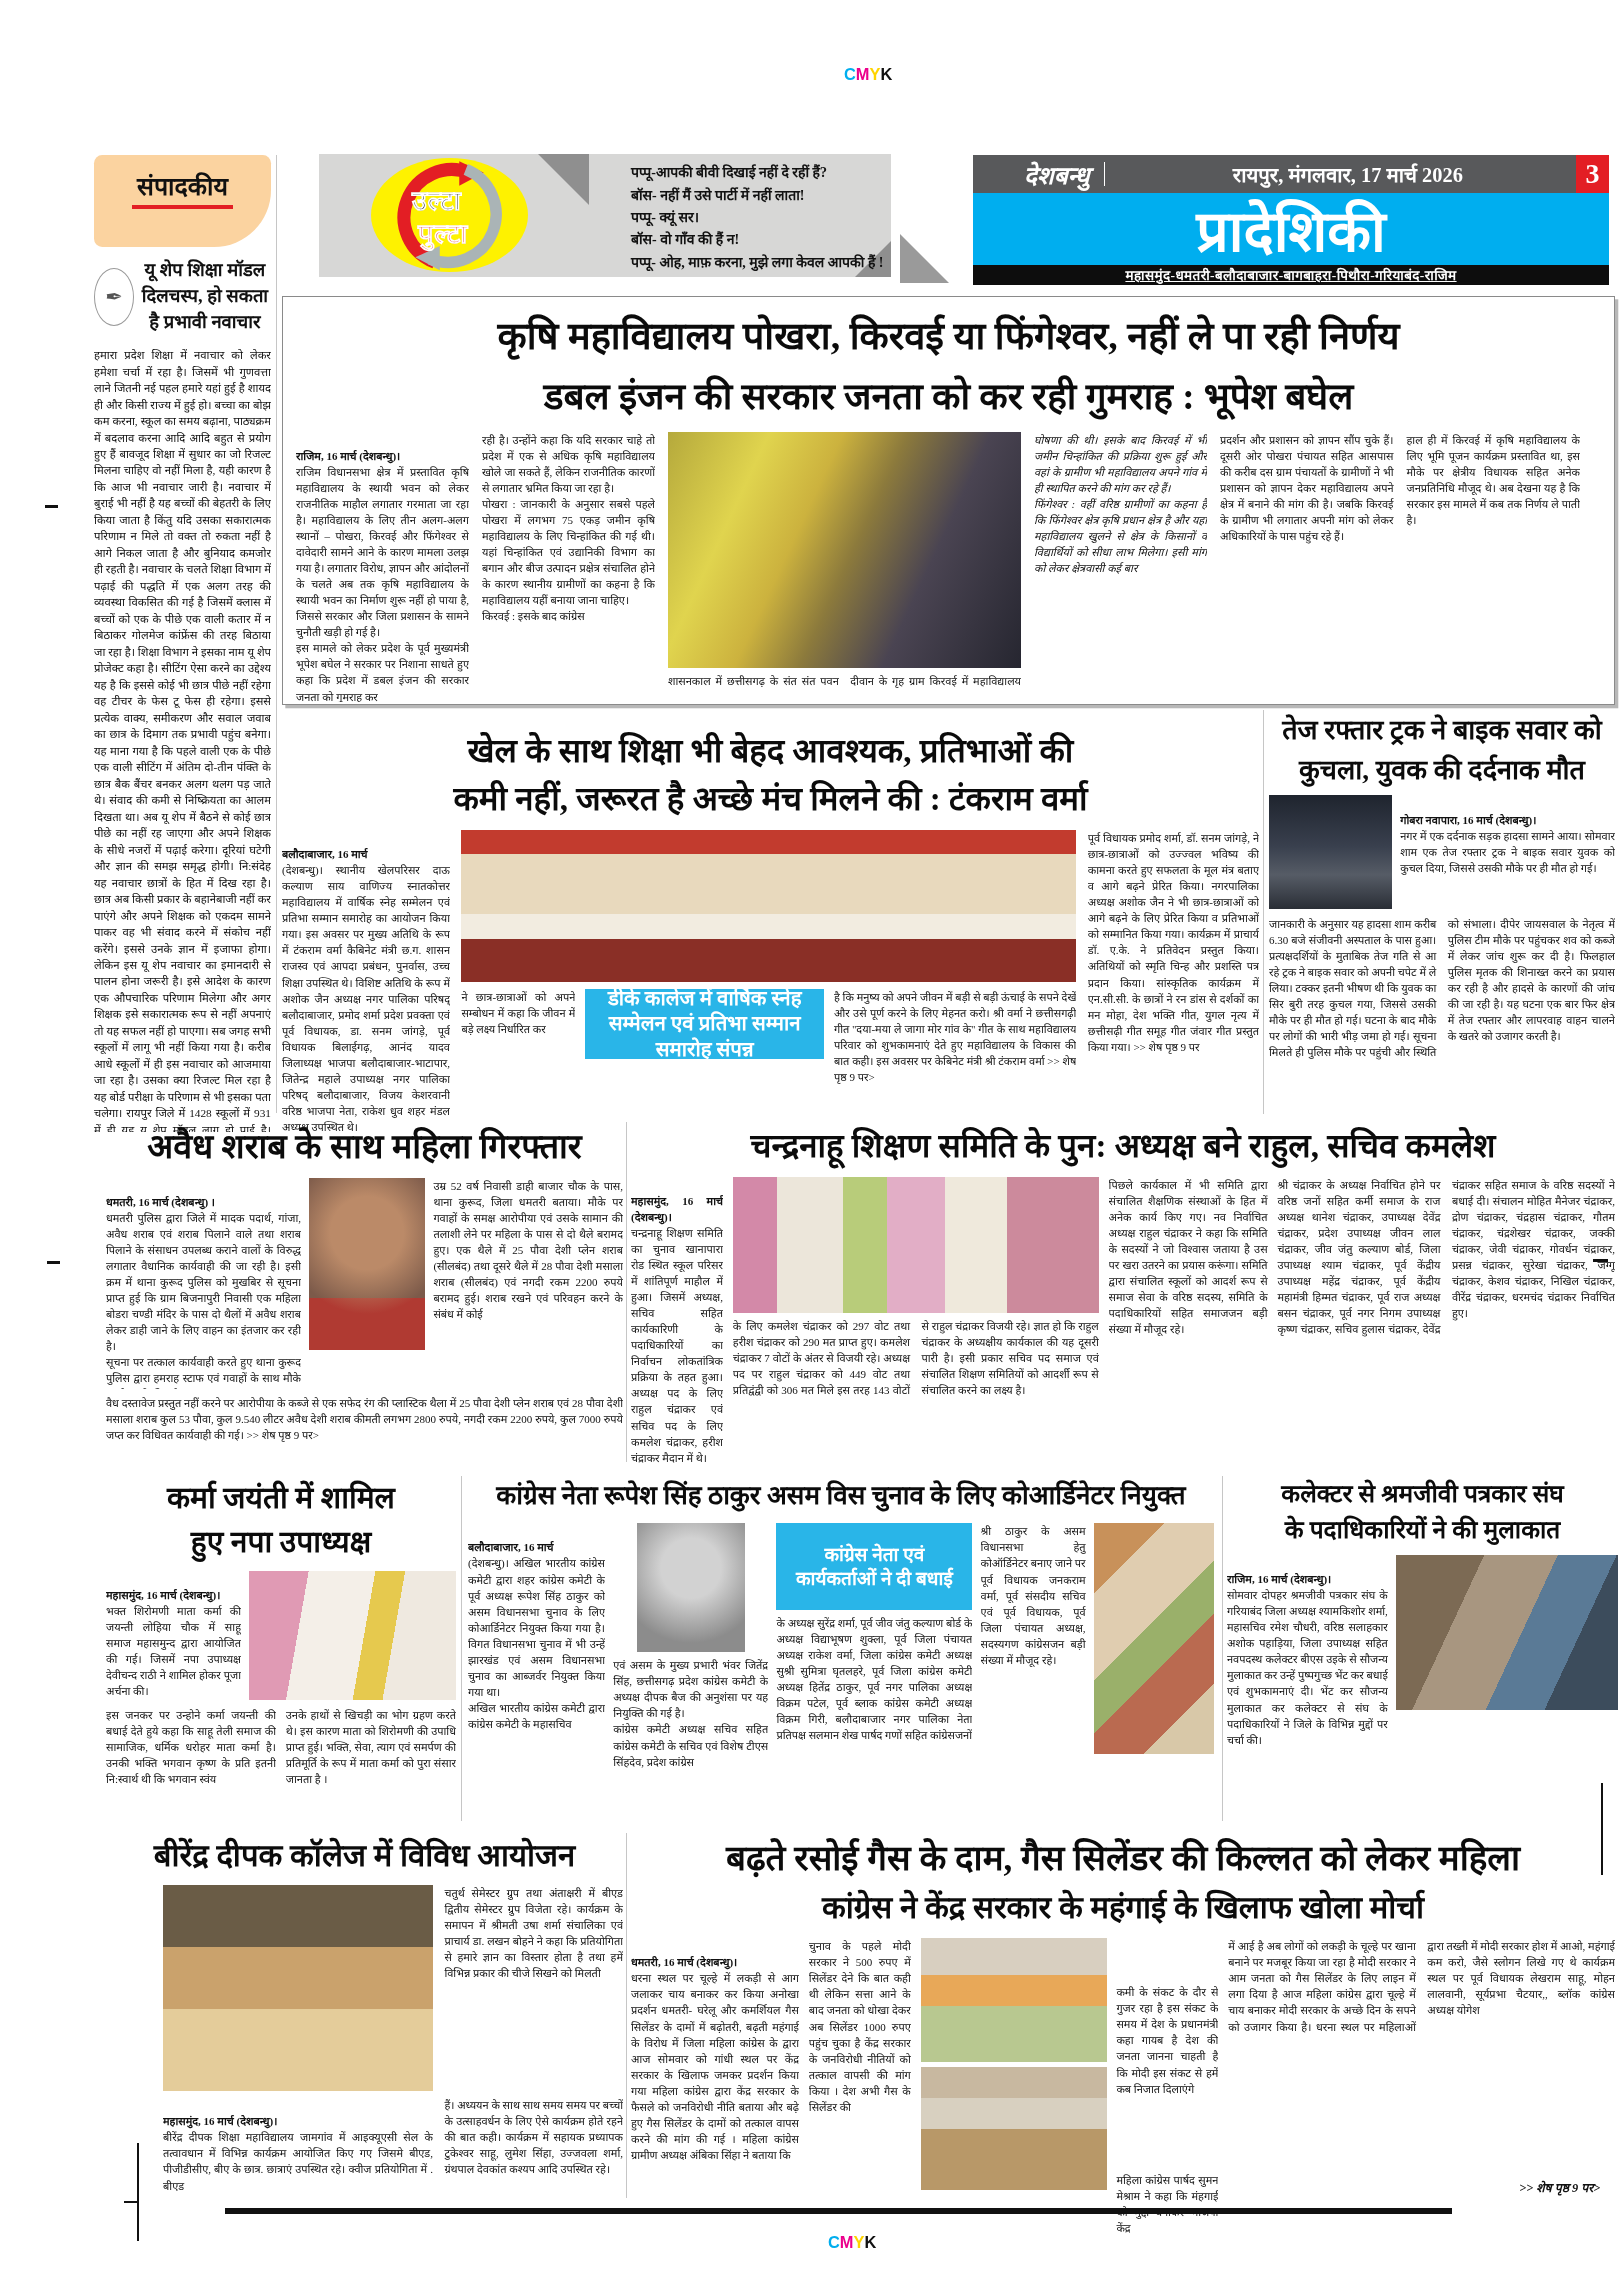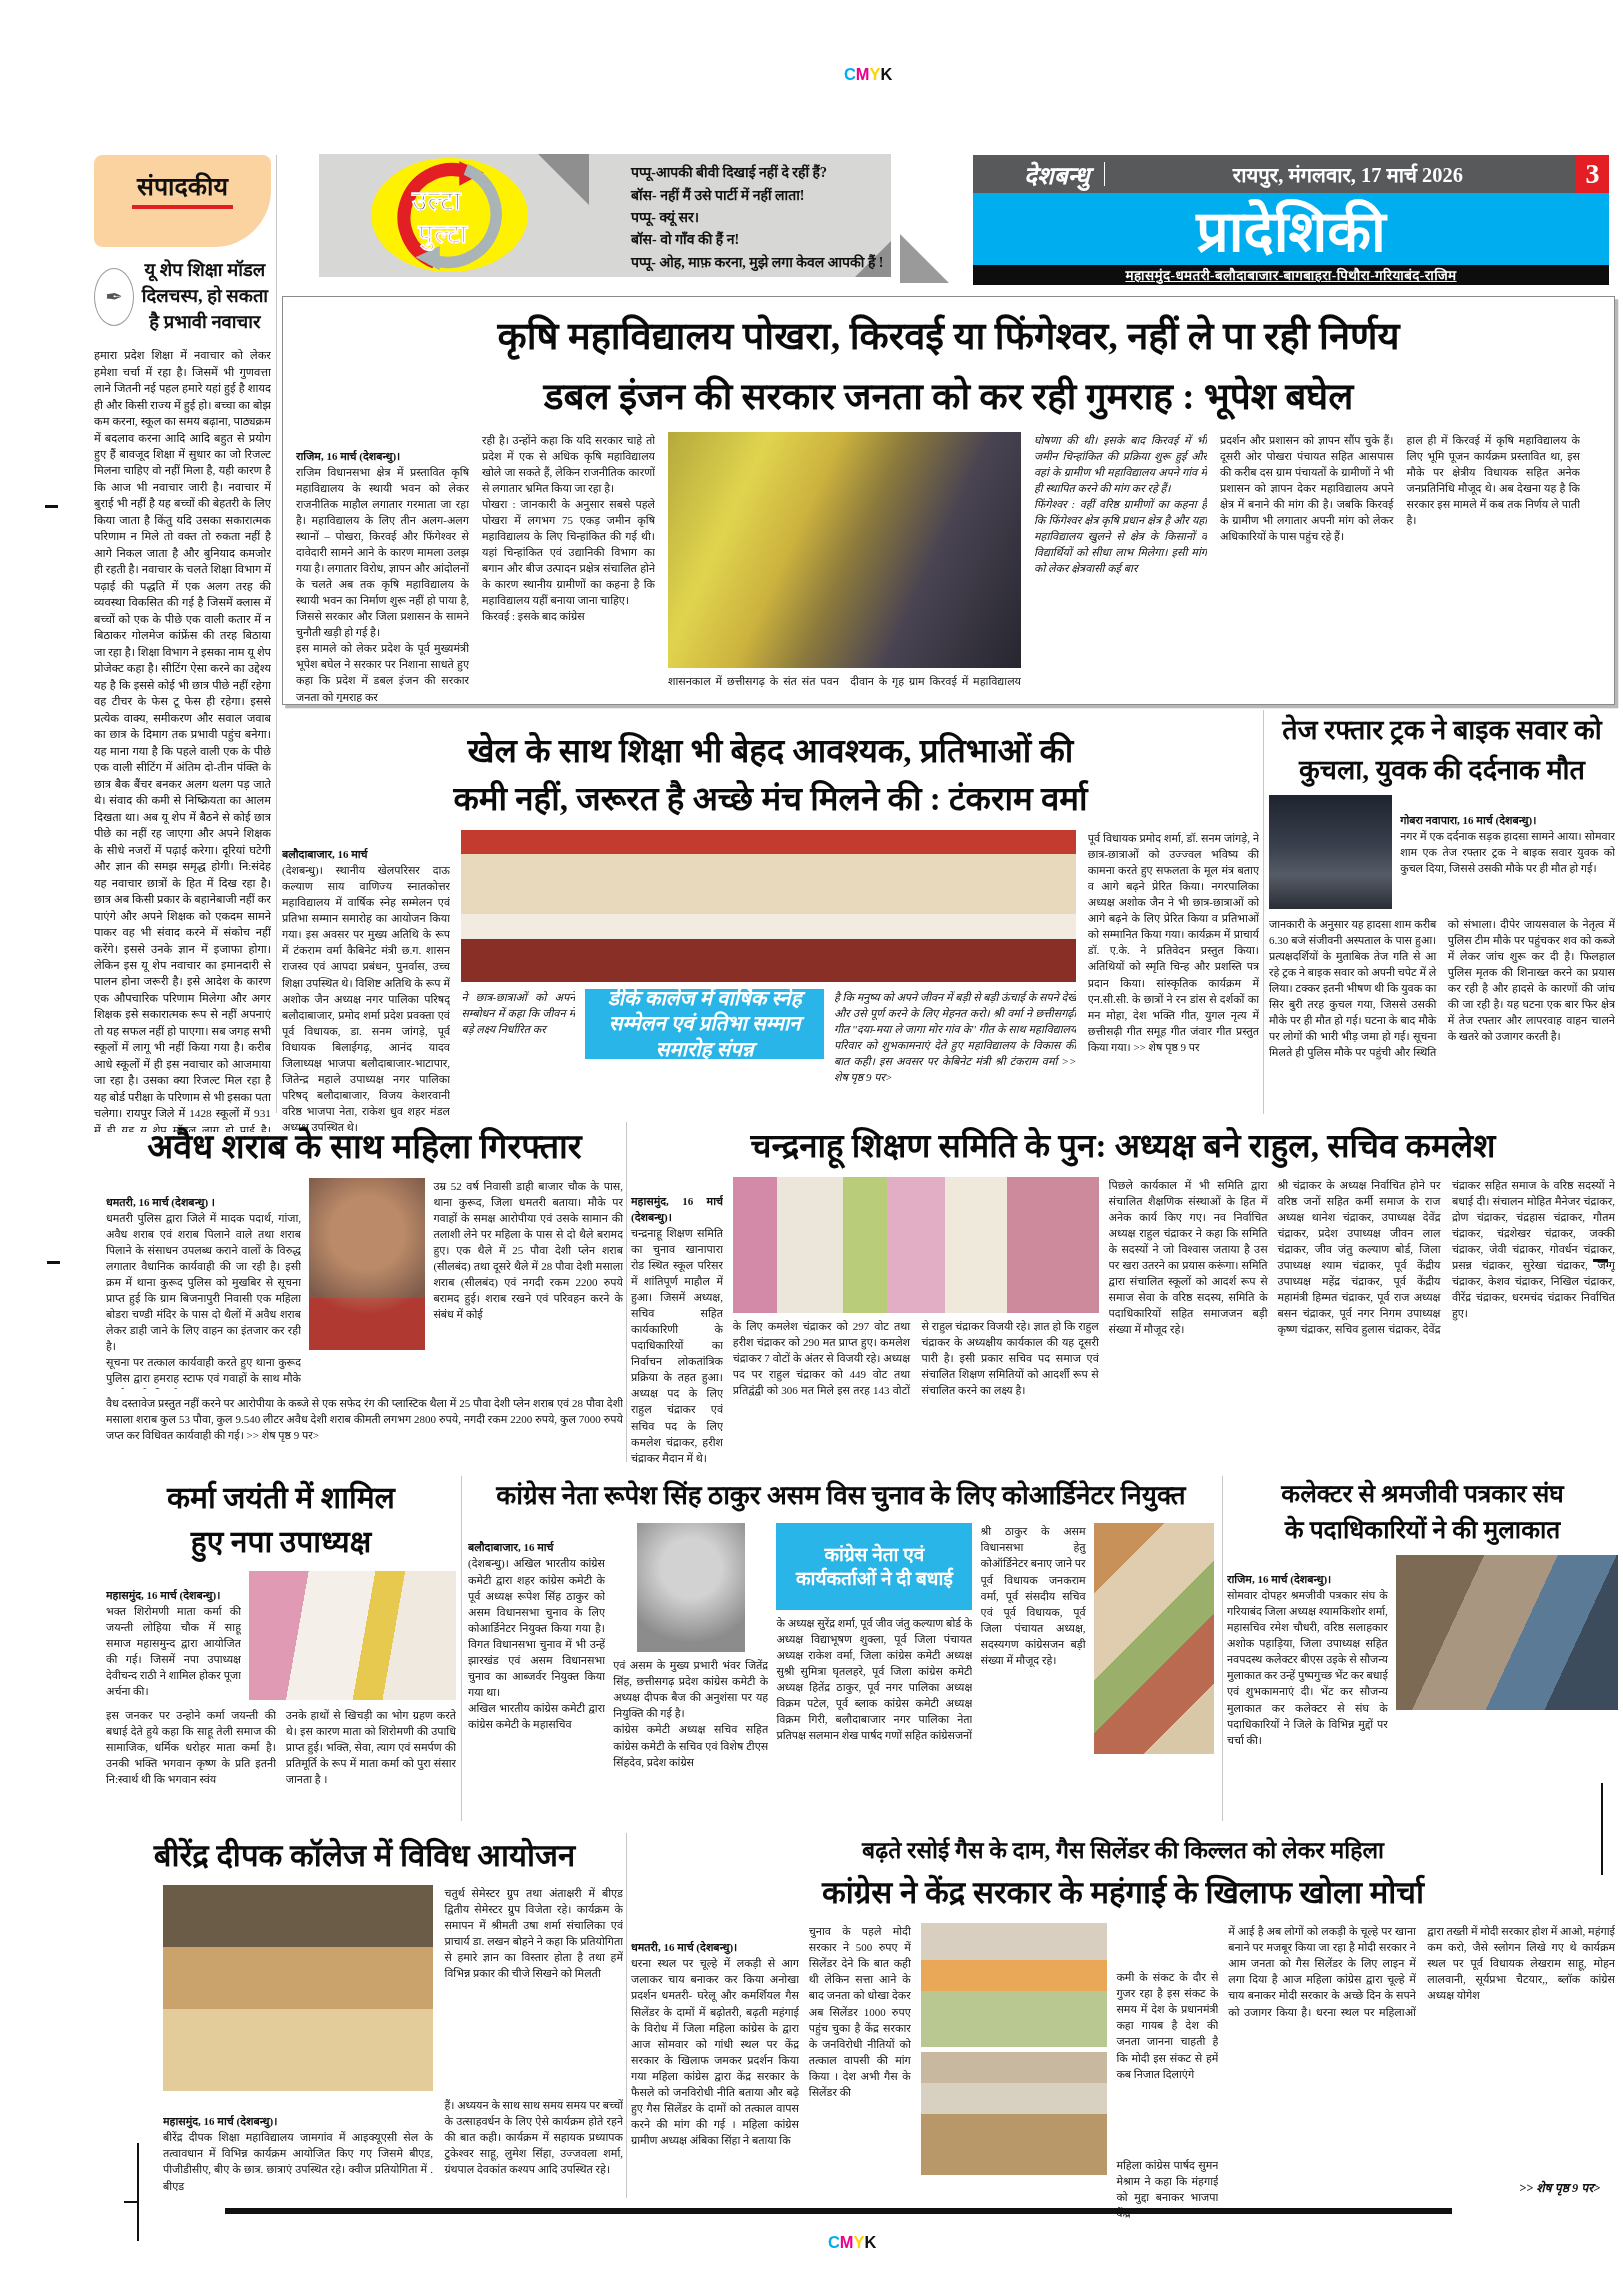--- a/index.html
+++ b/index.html
@@ -159,21 +159,21 @@
   <div class="abs" style="left:282px;top:710px;width:977px;height:406px;">
     <div class="hl" style="font-size:33px;margin-top:17px;">खेल के साथ शिक्षा भी बेहद आवश्यक, प्रतिभाओं की</div>
     <div class="hl" style="font-size:33px;margin-top:3.3px;">कमी नहीं, जरूरत है अच्छे मंच मिलने की : टंकराम वर्मा</div>
     <div class="flexrow" style="margin-top:9.8px;gap:11.4px;">
       <div class="body-txt" style="width:168px;height:301px;">
         <b class="dl">बलौदाबाजार, 16 मार्च</b>
         <span>(देशबन्धु)। स्थानीय खेलपरिसर दाऊ कल्याण साय वाणिज्य स्नातकोत्तर महाविद्यालय में वार्षिक स्नेह सम्मेलन एवं प्रतिभा सम्मान समारोह का आयोजन किया गया। इस अवसर पर मुख्य अतिथि के रूप में टंकराम वर्मा कैबिनेट मंत्री छ.ग. शासन राजस्व एवं आपदा प्रबंधन, पुनर्वास, उच्च शिक्षा उपस्थित थे। विशिष्ट अतिथि के रूप में अशोक जैन अध्यक्ष नगर पालिका परिषद् बलौदाबाजार, प्रमोद शर्मा प्रदेश प्रवक्ता एवं पूर्व विधायक, डा. सनम जांगड़े, पूर्व विधायक बिलाईगढ़, आनंद यादव जिलाध्यक्ष भाजपा बलौदाबाजार-भाटापार, जितेन्द्र महाले उपाध्यक्ष नगर पालिका परिषद् बलौदाबाजार, विजय केशरवानी वरिष्ठ भाजपा नेता, राकेश धुव शहर मंडल अध्यक्ष उपस्थित थे।</span>
       </div>
       <div style="width:615px;flex:none;">
         <div class="ph ph-khel" style="width:615px;height:152px;"></div>
-        <div class="flexrow" style="margin-top:6.5px;gap:9.8px;font-style:italic;">
+        <div class="flexrow" style="margin-top:6.5px;gap:9.8px;">
           <div class="body-txt" style="width:114px;height:137px;">ने छात्र-छात्राओं को अपने सम्बोधन में कहा कि जीवन में बड़े लक्ष्य निर्धारित कर</div>
           <div style="width:239px;flex:none;">
             <div class="caption-blue" style="height:61px;">डीके कालेज में वार्षिक स्नेह सम्मेलन एवं प्रतिभा सम्मान समारोह संपन्न</div>
           </div>
           <div class="body-txt" style="flex:1;height:137px;">है कि मनुष्य को अपने जीवन में बड़ी से बड़ी ऊंचाई के सपने देखें और उसे पूर्ण करने के लिए मेहनत करो। श्री वर्मा ने छत्तीसगढ़ी गीत ''दया-मया ले जागा मोर गांव के'' गीत के साथ महाविद्यालय परिवार को शुभकामनाएं देते हुए महाविद्यालय के विकास की बात कही। इस अवसर पर केबिनेट मंत्री श्री टंकराम वर्मा &gt;&gt; शेष पृष्ठ 9 पर&gt;</div>
         </div>
       </div>
       <div class="body-txt" style="flex:1;height:301px;">पूर्व विधायक प्रमोद शर्मा, डॉ. सनम जांगड़े, ने छात्र-छात्राओं को उज्ज्वल भविष्य की कामना करते हुए सफलता के मूल मंत्र बताए व आगे बढ़ने प्रेरित किया। नगरपालिका अध्यक्ष अशोक जैन ने भी छात्र-छात्राओं को आगे बढ़ने के लिए प्रेरित किया व प्रतिभाओं को सम्मानित किया गया। कार्यक्रम में प्राचार्य डॉ. ए.के. ने प्रतिवेदन प्रस्तुत किया। अतिथियों को स्मृति चिन्ह और प्रशस्ति पत्र प्रदान किया। सांस्कृतिक कार्यक्रम में एन.सी.सी. के छात्रों ने रन डांस से दर्शकों का मन मोहा, देश भक्ति गीत, युगल नृत्य में छत्तीसढ़ी गीत समूह गीत जंवार गीत प्रस्तुत किया गया। &gt;&gt; शेष पृष्ठ 9 पर</div>
     </div>
   </div>
@@ -287,21 +287,21 @@
       </div>
       <div style="flex:1;">
         <div class="body-txt" style="height:206px;">चतुर्थ सेमेस्टर ग्रुप तथा अंताक्षरी में बीएड द्वितीय सेमेस्टर ग्रुप विजेता रहे। कार्यक्रम के समापन में श्रीमती उषा शर्मा संचालिका एवं प्राचार्य डा. लखन बोहने ने कहा कि प्रतियोगिता से हमारे ज्ञान का विस्तार होता है तथा हमें विभिन्न प्रकार की चीजे सिखने को मिलती</div>
         <div class="body-txt" style="margin-top:6.5px;height:96px;">हैं। अध्ययन के साथ साथ समय समय पर बच्चों के उत्साहवर्धन के लिए ऐसे कार्यक्रम होते रहने की बात कही।  कार्यक्रम में सहायक प्रध्यापक टुकेश्वर साहू, लुमेश सिंहा, उज्जवला शर्मा, ग्रंथपाल देवकांत कश्यप आदि उपस्थित रहे।</div>
       </div>
     </div>
   </div>
   <div class="vrule abs" style="left:626px;top:1833px;height:365px;"></div>
 
   <div class="abs" style="left:631px;top:1833px;width:984px;height:368px;">
-    <div class="hl" style="font-size:23px;">बढ़ते रसोई गैस के दाम, गैस सिलेंडर की किल्लत को लेकर महिला</div>
+    <div class="hl" style="font-size:35px;">बढ़ते रसोई गैस के दाम, गैस सिलेंडर की किल्लत को लेकर महिला</div>
     <div class="hl" style="font-size:31px;margin-top:4.9px;">कांग्रेस ने केंद्र सरकार के महंगाई के खिलाफ खोला मोर्चा</div>
     <div class="flexrow" style="margin-top:11.4px;gap:9.8px;">
       <div class="body-txt" style="width:168px;height:263px;">
         <b class="dl">धमतरी, 16 मार्च (देशबन्धु)।</b>
         <span>धरना स्थल पर चूल्हे में लकड़ी से आग जलाकर चाय बनाकर कर किया अनोखा प्रदर्शन धमतरी- घरेलू और कमर्शियल गैस सिलेंडर के दामों में बढ़ोतरी, बढ़ती महंगाई के विरोध में जिला महिला कांग्रेस के द्वारा आज सोमवार को गांधी स्थल पर केंद्र सरकार के खिलाफ जमकर प्रदर्शन किया गया महिला कांग्रेस द्वारा केंद्र सरकार के फैसले को जनविरोधी नीति बताया और बढ़े हुए गैस सिलेंडर के दामों को तत्काल वापस करने की मांग की गई । महिला कांग्रेस ग्रामीण अध्यक्ष अंबिका सिंहा ने बताया कि</span>
       </div>
       <div class="body-txt" style="width:102px;height:263px;">चुनाव के पहले मोदी सरकार ने 500 रुपए में सिलेंडर देने कि बात कही थी लेकिन सत्ता आने के बाद जनता को धोखा देकर अब सिलेंडर 1000 रुपए पहुंच चुका है केंद्र सरकार के जनविरोधी नीतियों को तत्काल वापसी की मांग किया । देश अभी गैस के सिलेंडर की</div>
       <div style="width:186px;flex:none;">
         <div class="ph ph-gas1" style="width:186px;height:124px;"></div>
         <div class="ph ph-gas2" style="width:186px;height:123px;margin-top:4.9px;"></div>

